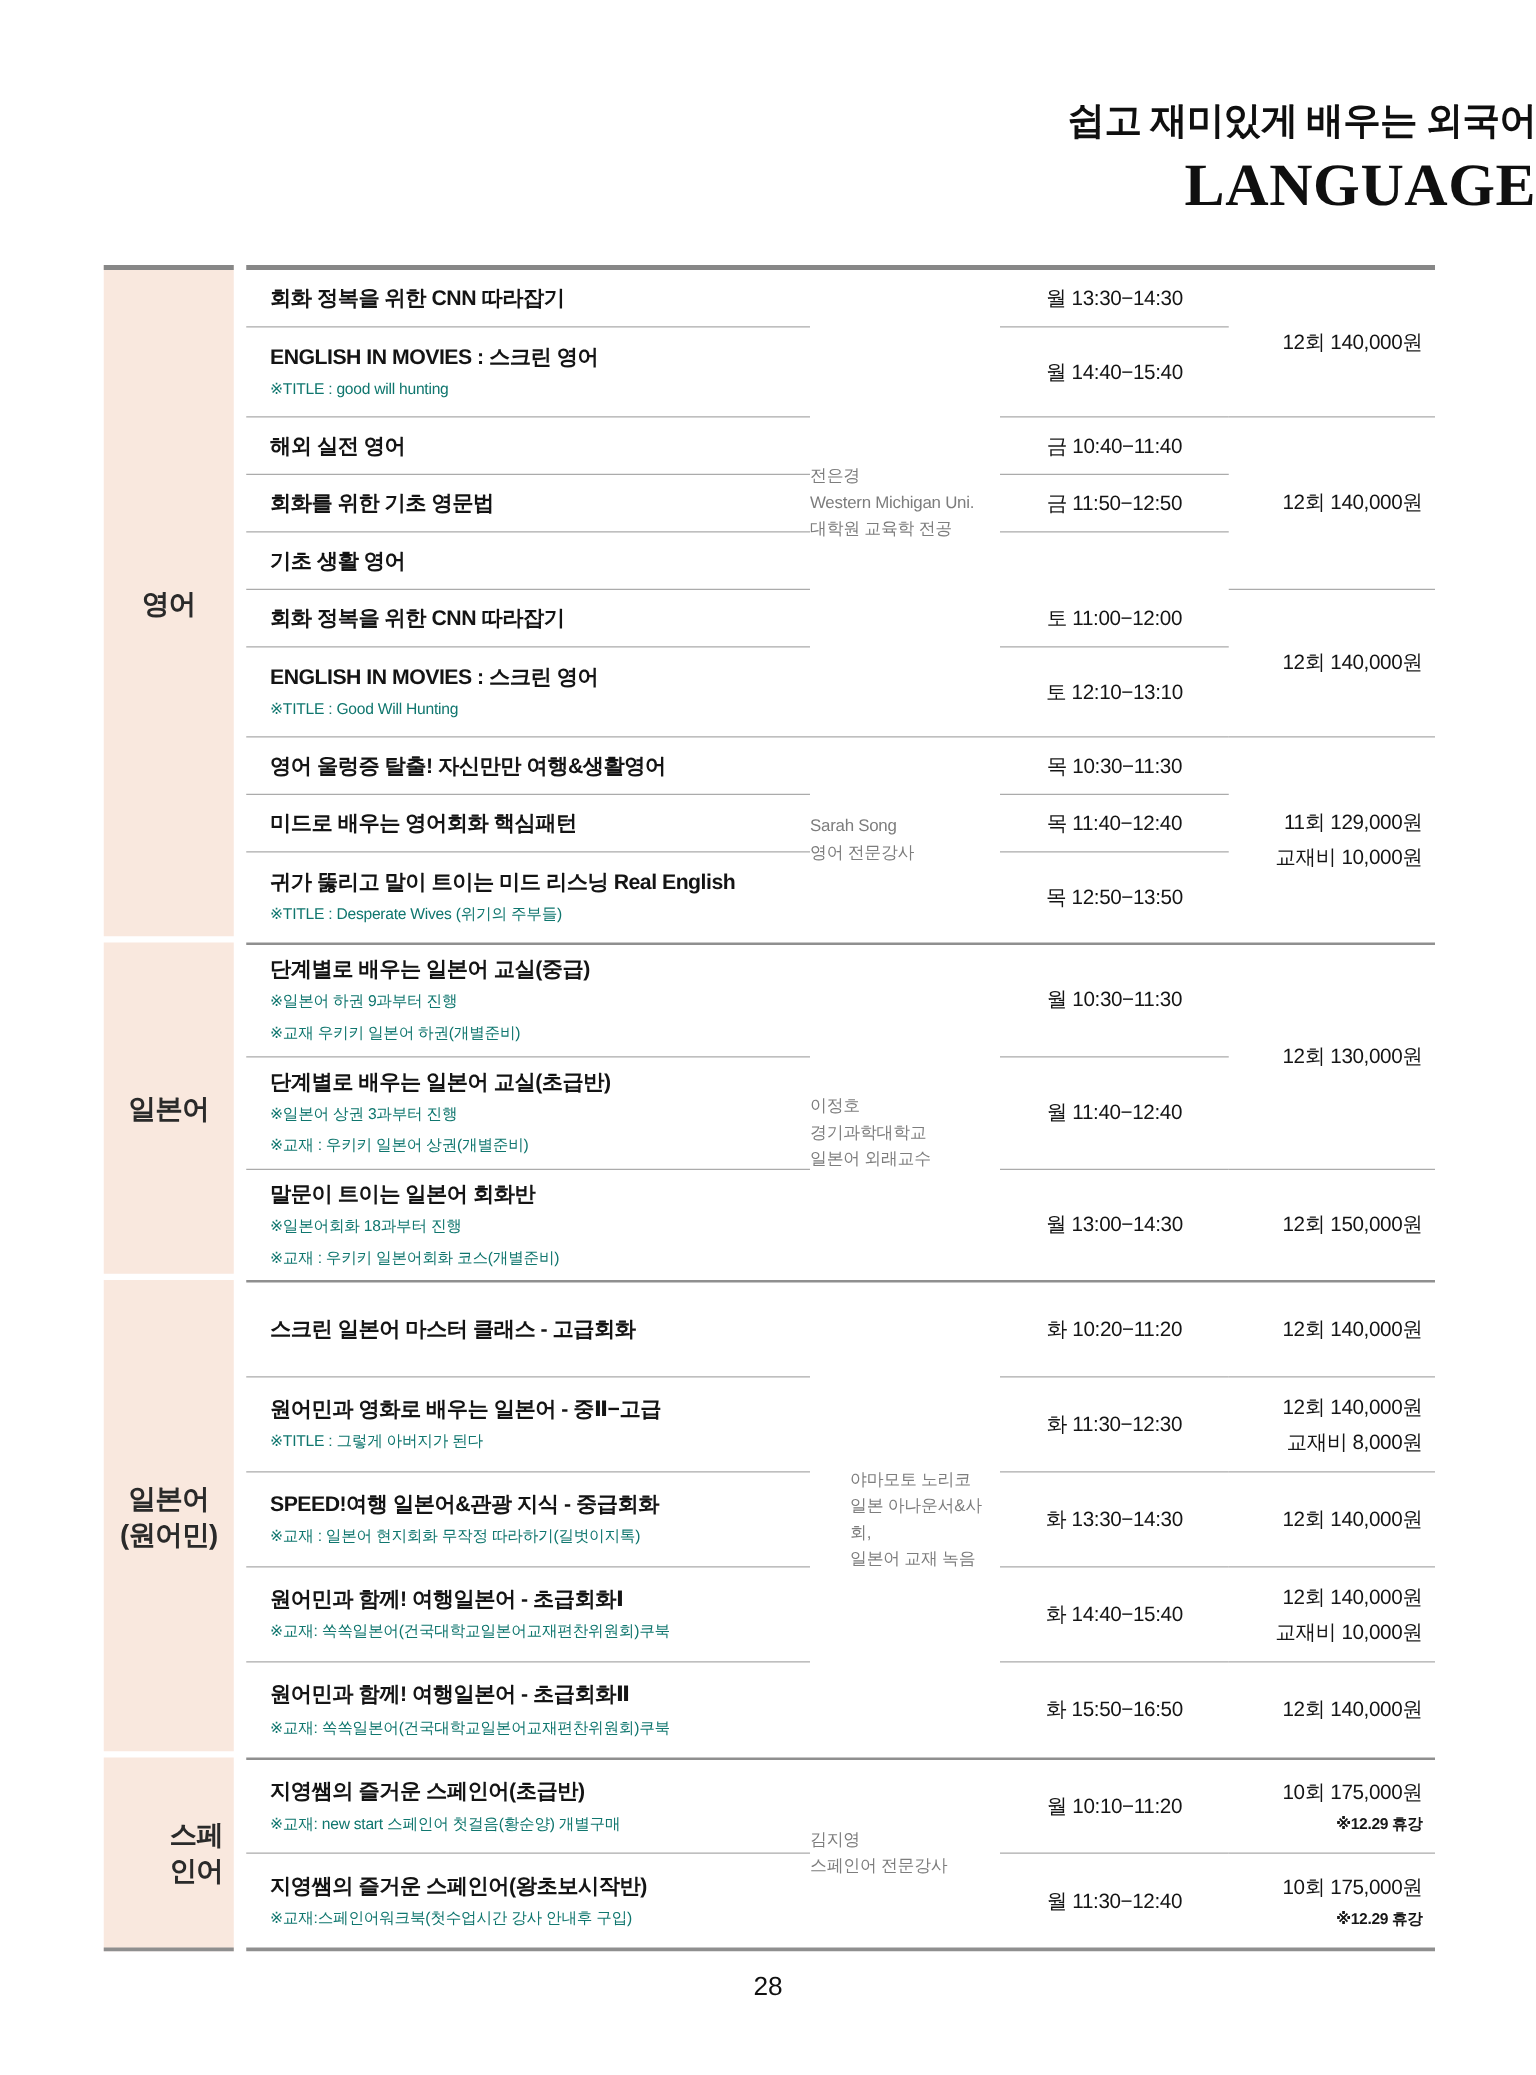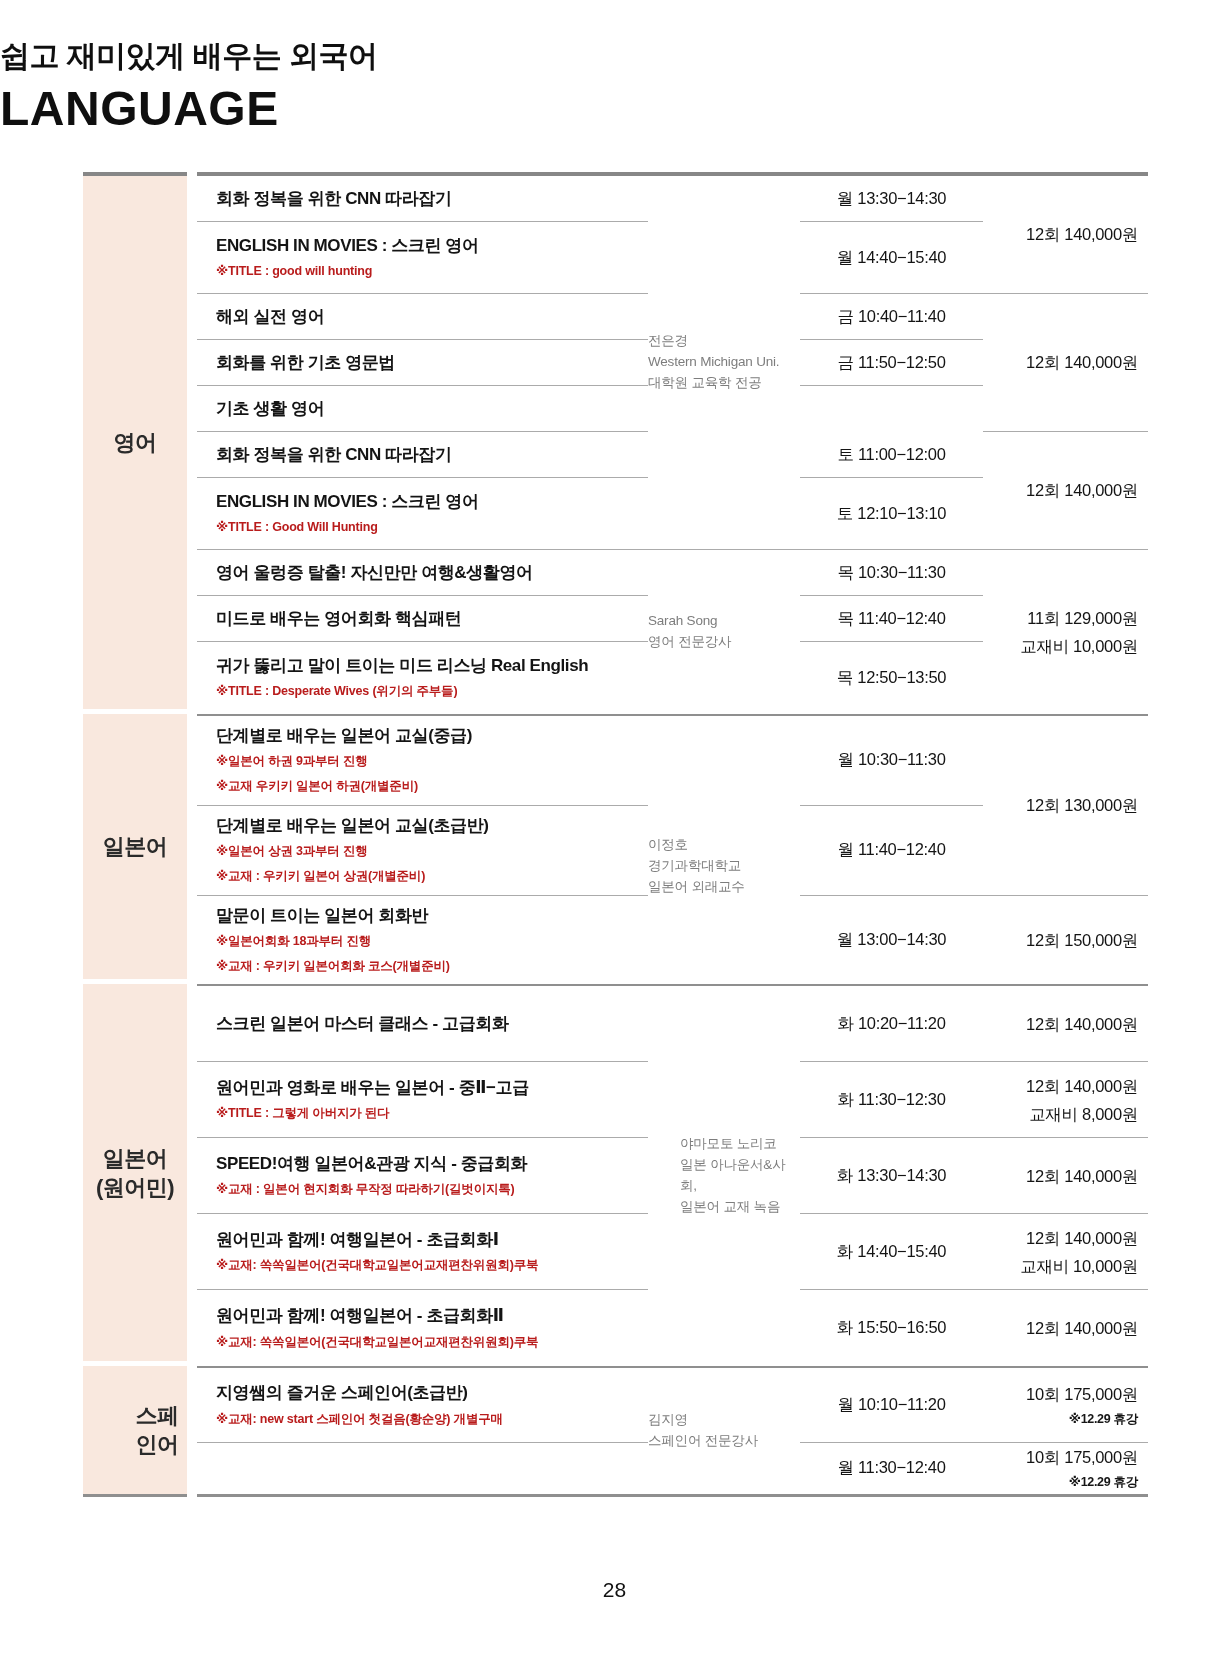--- a/index.html
+++ b/index.html
@@ -1,20 +1,20 @@
 <!DOCTYPE html>
 <html lang="ko"><head>
 <meta charset="utf-8">
 <style>
   html,body{margin:0;padding:0;background:#ffffff;}
   body{font-family:"Liberation Sans","DejaVu Sans",sans-serif;color:#151515;}
   .page{position:relative;width:1229px;height:1660px;background:#ffffff;overflow:hidden;margin:0 auto;}
 
   
-  .header{padding-top:36px;text-align:left;}
+  .header{padding-top:76px;text-align:right;font-family:Liberation Serif, serif;}
   .header .subtitle{font-size:30px;font-weight:600;color:#0f0f0f;letter-spacing:-0.5px;}
   .header .title{font-size:48px;font-weight:800;color:#0f0f0f;margin-top:4px;letter-spacing:0.5px;}
 
   
   .course-table{margin:36px 81px 0 83px;display:grid;grid-template-columns:104px 1fr;column-gap:10px;}
 
   .cat-panel{background:#f9e8de;margin-bottom:5px;display:flex;align-items:center;justify-content:center;}
   .cat-panel.first{border-top:4px solid #878787;}
   .cat-panel.last{margin-bottom:0;border-bottom:3px solid #8f8f8f;padding-left:44px;}
   .cat-label{font-size:22px;font-weight:700;color:#2a2a2a;text-align:center;line-height:1.32;letter-spacing:-0.5px;}
@@ -26,21 +26,21 @@
   .cell{box-sizing:border-box;}
   .bline{border-bottom:1px solid #ababab;}
 
   .course-cell{display:flex;flex-direction:column;justify-content:center;padding:9px 10px 9px 19px;}
   .sec0 .course-cell{min-height:46px;}
   .sec0 .course-cell.has-note{min-height:72px;}
   .sec1 .course-cell{min-height:68px;}
   .sec2 .course-cell{min-height:76px;}
   .sec3 .course-cell{min-height:75px;}
   .course-title{font-size:17px;font-weight:700;color:#141414;letter-spacing:-0.4px;line-height:1.25;}
-  .course-note{margin-top:6px;font-size:12.5px;font-weight:700;color:#b91c1c;line-height:1.5;letter-spacing:-0.2px;}
+  .course-note{margin-top:6px;font-size:12.5px;font-weight:400;color:#0f766e;line-height:1.5;letter-spacing:-0.2px;}
 
   .instr-cell{display:flex;flex-direction:column;justify-content:center;font-size:13.5px;color:#7d7d7d;line-height:1.55;letter-spacing:-0.2px;padding-right:6px;}
 
   .time-cell{display:flex;align-items:center;justify-content:center;font-size:16.5px;font-weight:500;color:#141414;letter-spacing:-0.3px;}
 
   .price-cell{display:flex;flex-direction:column;justify-content:center;align-items:flex-end;padding-right:10px;font-size:16.5px;font-weight:500;color:#141414;letter-spacing:-0.3px;line-height:1.7;}
   .price-note{font-size:12.5px;font-weight:600;color:#161616;margin-top:1px;}
 
   .page-number{position:absolute;left:0;right:0;bottom:58px;text-align:center;font-size:21px;color:#111;}
 </style>
@@ -223,20 +223,24 @@
       <div class="section sec3 last">
         <div class="cell course-cell has-note bline" style="grid-area: 1 / 1;">
           <div class="course-title">지영쌤의 즐거운 스페인어(초급반)</div>
           <div class="course-note">※교재: new start 스페인어 첫걸음(황순양) 개별구매</div>
         </div>
         <div class="cell time-cell bline" style="grid-area: 1 / 3;">월 10:10−11:20</div>
         <div class="cell price-cell bline" style="grid-area: 1 / 4 / 2;">
           <div>10회 175,000원</div>
           <div class="price-note">※12.29 휴강</div>
         </div>
+        <div class="cell course-cell has-note" style="grid-area: 2 / 1;">
+          <div class="course-title">지영쌤의 즐거운 스페인어(왕초보시작반)</div>
+          <div class="course-note">※교재:스페인어워크북(첫수업시간 강사 안내후 구입)</div>
+        </div>
         <div class="cell time-cell" style="grid-area: 2 / 3;">월 11:30−12:40</div>
         <div class="cell price-cell" style="grid-area: 2 / 4 / 3;">
           <div>10회 175,000원</div>
           <div class="price-note">※12.29 휴강</div>
         </div>
         <div class="cell instr-cell" style="grid-area: 1 / 2 / 3;">
           <div>김지영</div>
           <div>스페인어 전문강사</div>
         </div>
       </div>

